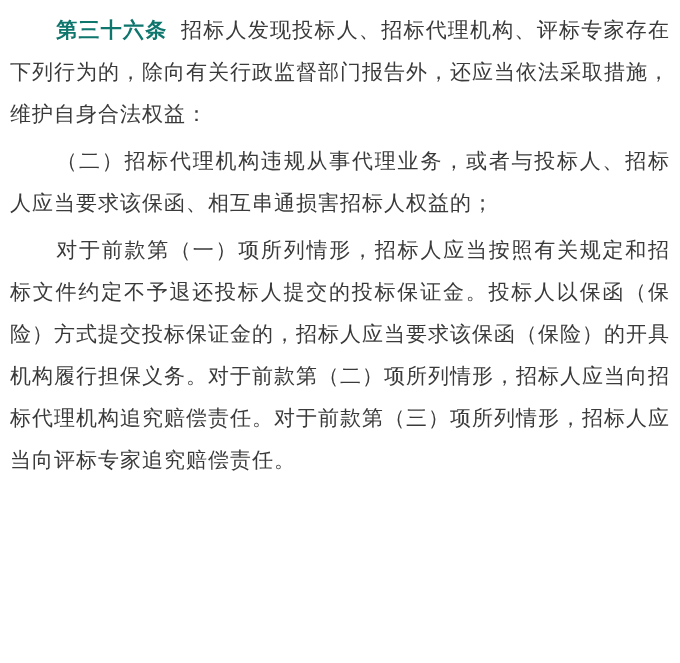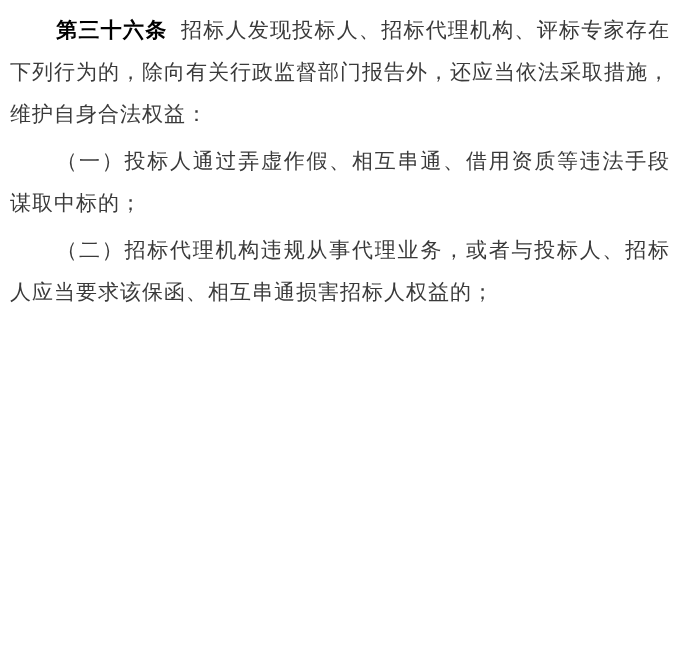--- a/index.html
+++ b/index.html
@@ -26,30 +26,30 @@
     line-height: 42px;
     letter-spacing: 1px;
     text-indent: 2.2em;
     text-align: justify;
     text-justify: inter-ideograph;
     color: #3a3a3a;
     word-break: break-all;
   }
   .article-lead {
     font-weight: bold;
-    color: #000000;
+    color: #0f766e;
     padding-right: 0.65em;
   }
 </style>
 </head>
 <body>
 
 <div class="page">
 
   <p class="para"><span class="article-lead">第三十六条</span><span>招标人发现投标人、招标代理机构、评标专家存在下列行为的，除向有关行政监督部门报告外，还应当依法采取措施，维护自身合法权益：</span></p>
 
-  <p class="para">（一）投标人通过弄虚作假、相互串通、借用资质等违法手段谋取中标的；</p>
 
   <p class="para">（二）招标代理机构违规从事代理业务，或者与投标人、招标人应当要求该保函、相互串通损害招标人权益的；</p>
 
 
+  <p class="para">对于前款第（一）项所列情形，招标人应当按照有关规定和招标文件约定不予退还投标人提交的投标保证金。投标人以保函（保险）方式提交投标保证金的，招标人应当要求该保函（保险）的开具机构履行担保义务。对于前款第（二）项所列情形，招标人应当向招标代理机构追究赔偿责任。对于前款第（三）项所列情形，招标人应当向评标专家追究赔偿责任。</p>
 
 </div>
 
 </body></html>

